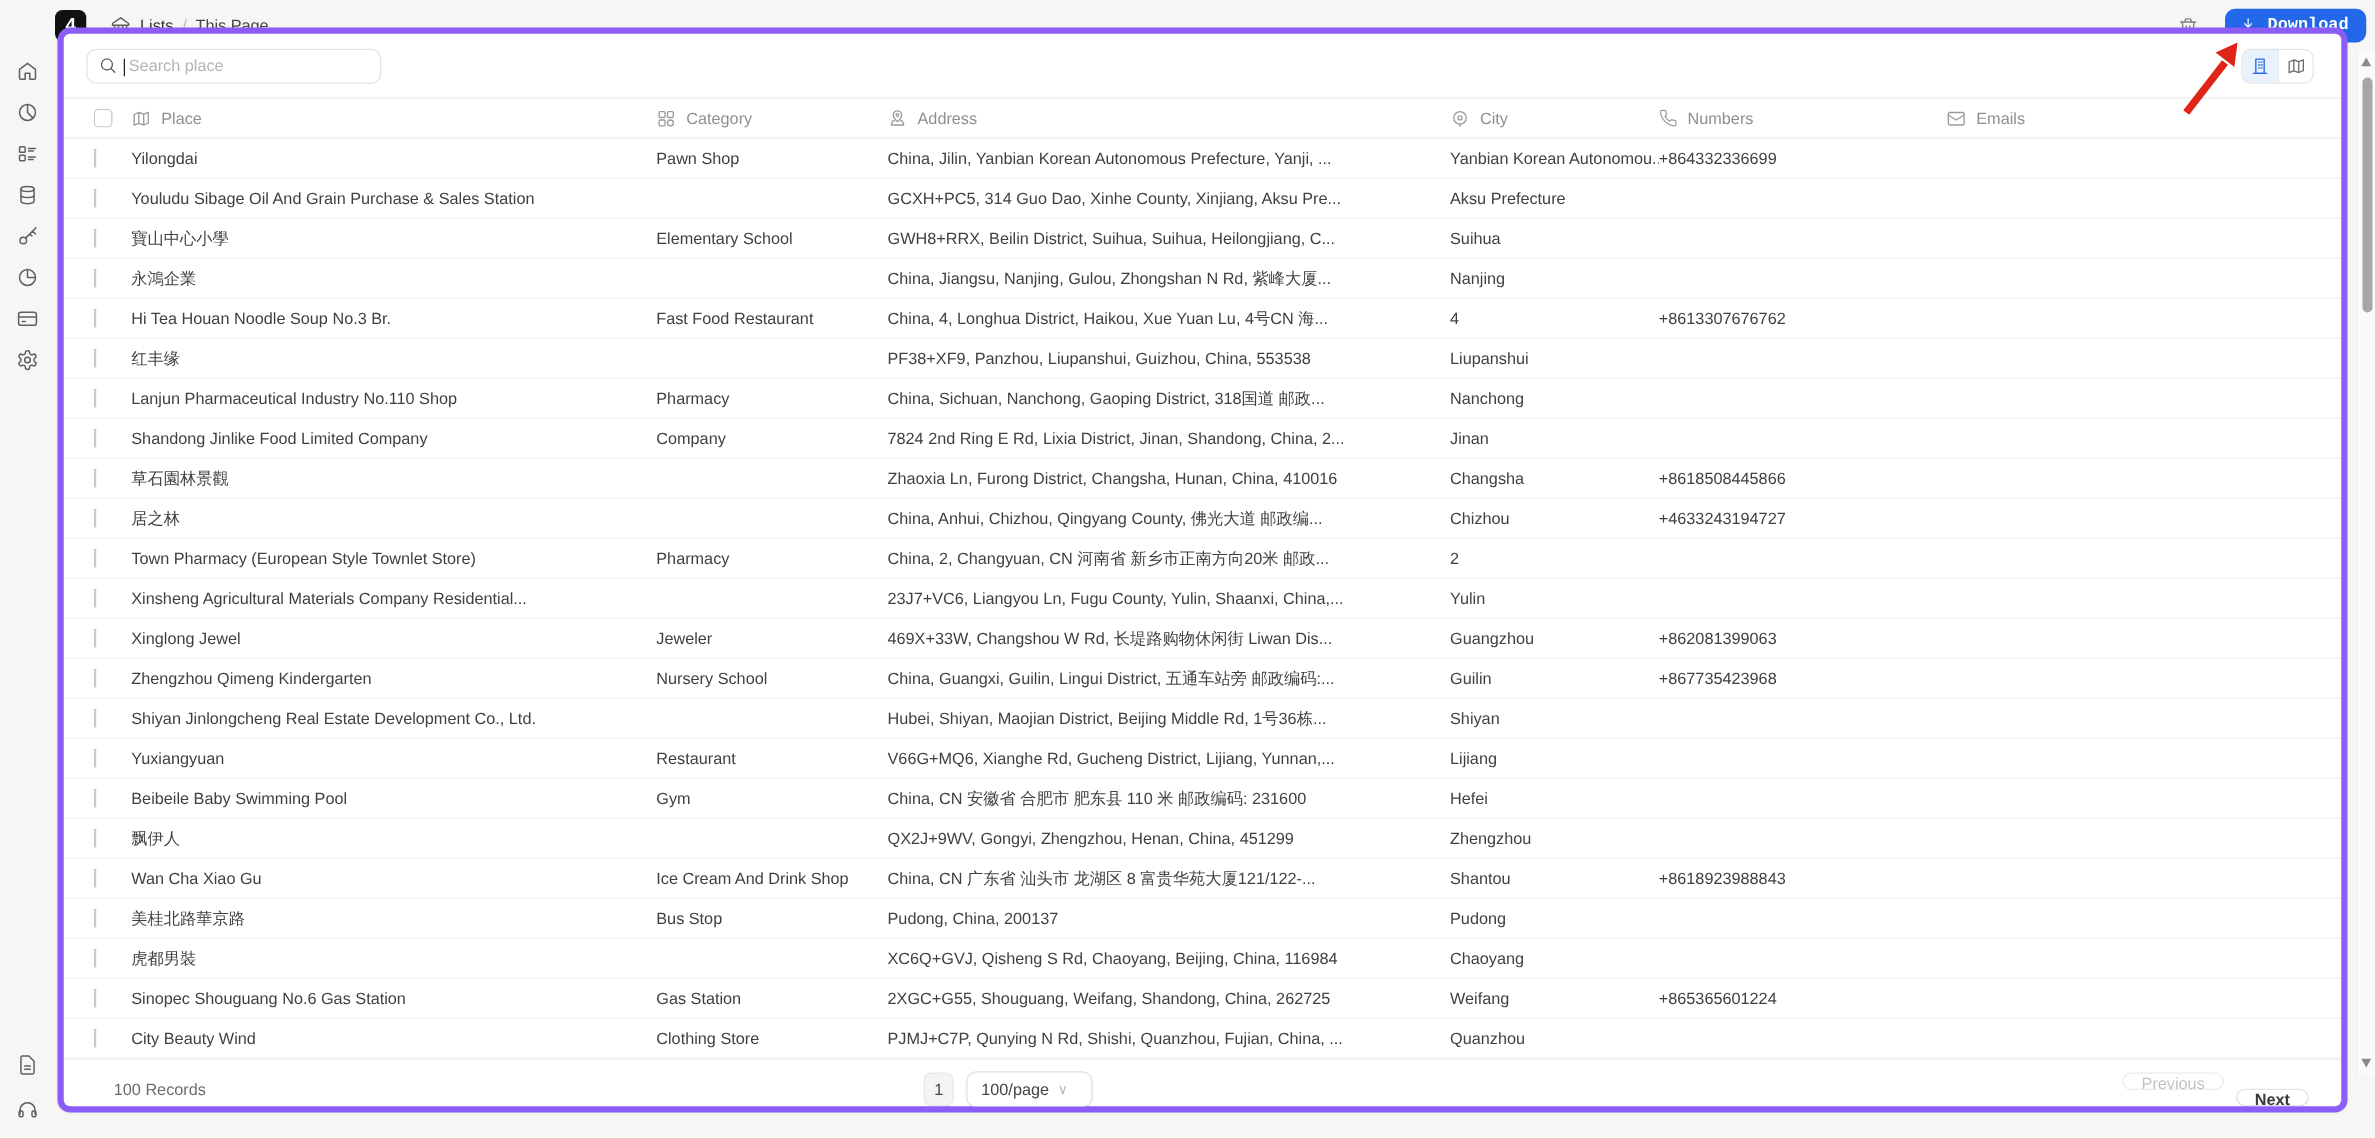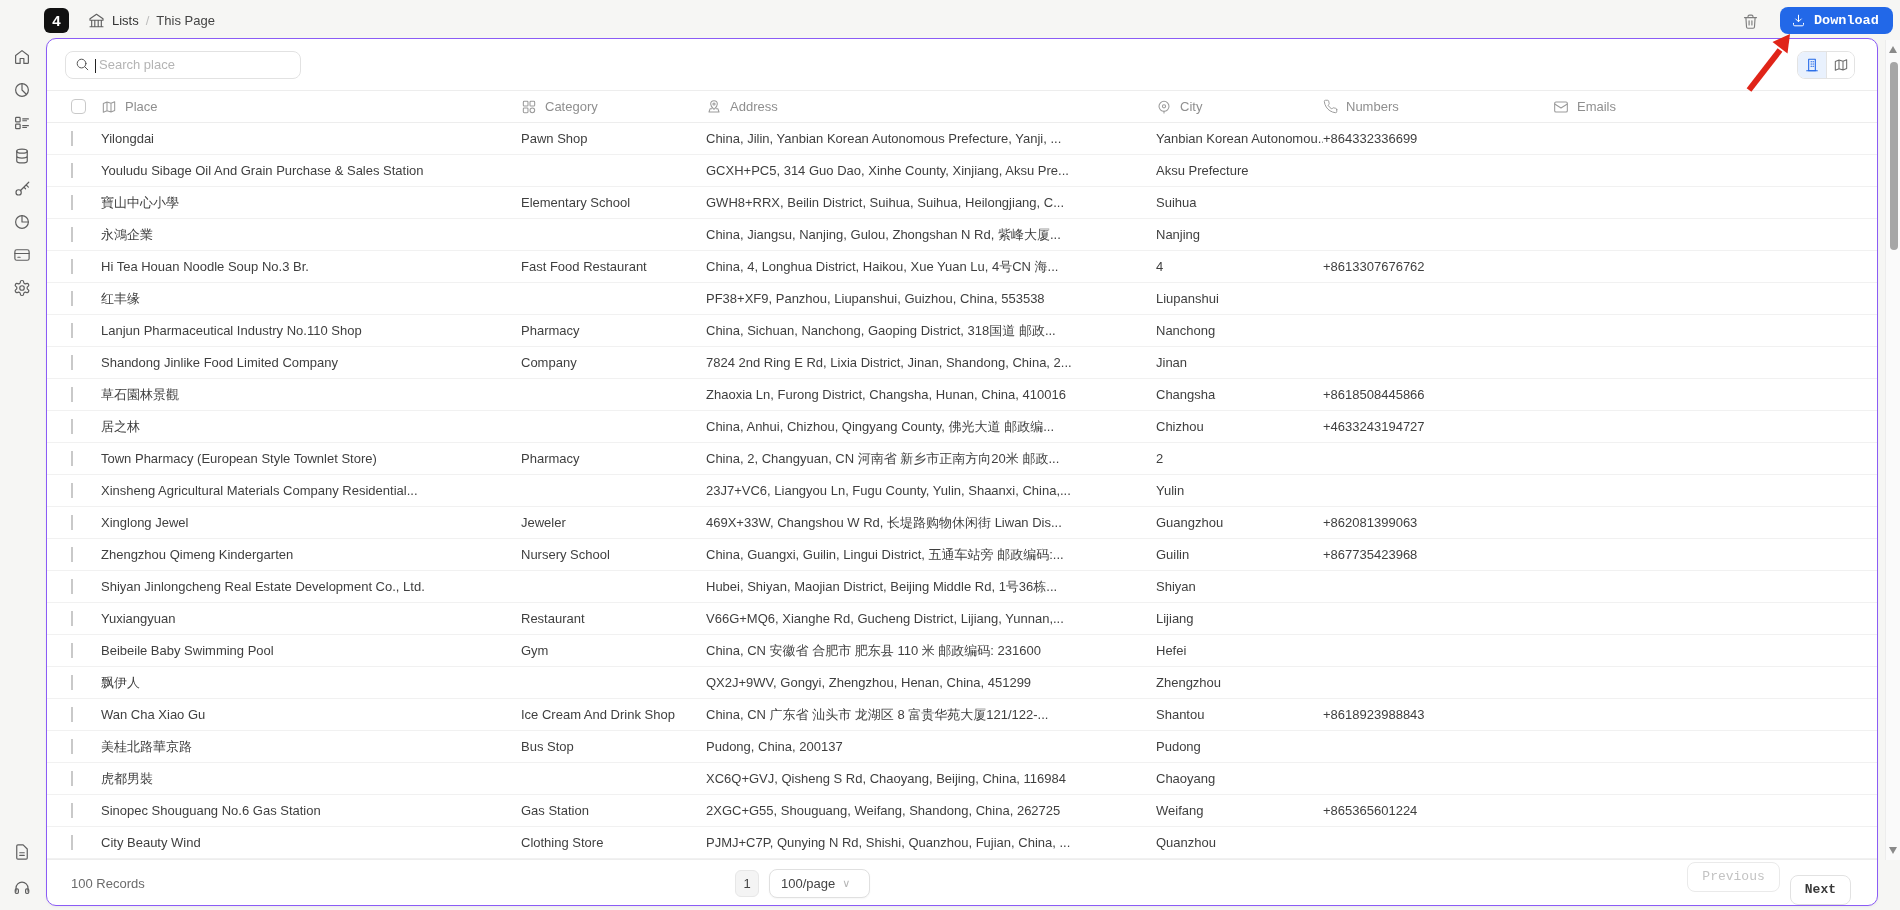--- a/index.html
+++ b/index.html
@@ -29,22 +29,22 @@
   
   .red-arrow { position:absolute; left:1738px; top:30px; width:62px; height:66px; z-index:30; pointer-events:none; }
 
   
   .sidebar { position:absolute; left:0; top:40px; width:44px; height:870px; }
   .side-top { position:absolute; top:4px; left:0; width:44px; display:flex; flex-direction:column; align-items:center; gap:7px; }
   .side-bottom { position:absolute; bottom:10px; left:0; width:44px; display:flex; flex-direction:column; align-items:center; gap:9px; }
   .side-btn { width:26px; height:26px; display:flex; align-items:center; justify-content:center; border-radius:6px; cursor:pointer; }
 
   
-  .card { position:absolute; left:46px; top:38px; width:1832px; height:868px; background:#fff;
-          border:1px solid #8b5cf6; border-radius:10px; box-shadow:0 1px 3px rgba(0,0,0,.05); overflow:hidden; }
+  .card { position:absolute; left:46px; top:22px; width:1832px; height:868px; background:#fff;
+          border:5px solid #8b5cf6; border-radius:10px; box-shadow:0 1px 3px rgba(0,0,0,.05); overflow:hidden; }
 
   
   .toolbar { height:52px; display:flex; align-items:center; justify-content:space-between; padding:0 22px 0 18px; border-bottom:1px solid #ededed; }
   .searchbox { position:relative; width:236px; height:28px; border:1px solid #e2e2e2; border-radius:8px; background:#fff;
                display:flex; align-items:center; padding-left:9px; }
   .searchbox svg { stroke:#555; }
   .searchbox input { border:none; outline:none; flex:1; height:100%; padding-left:9px; font-size:13px;
                      font-family:"Liberation Sans","DejaVu Sans",sans-serif; color:#333; background:transparent; }
   .searchbox input::placeholder { color:#b4b4b4; }
   .caret { position:absolute; left:29px; top:7px; width:1.3px; height:14px; background:#222; }
@@ -60,30 +60,30 @@
   .thead { height:32px; border-bottom:1px solid #ededed; color:#8f8f8f; }
   .th { display:flex; align-items:center; gap:8px; white-space:nowrap; overflow:hidden; }
   .th svg { stroke:#9b9b9b; flex:none; }
   .tbody { height:736px; overflow:hidden; }
   .tr { height:32px; border-bottom:1px solid #f1f1f1; }
   .td { white-space:nowrap; overflow:hidden; color:#3f3f3f; padding-right:12px; }
   .checkbox { width:15px; height:15px; border:1.5px solid #c9c9c9; border-radius:4px; background:#fff; cursor:pointer; }
 
   
   .tfoot { height:47px; border-top:1px solid #ededed; display:flex; align-items:center; position:relative; padding:0 26px 0 24px; }
-  .records { color:#6b6b6b; }
+  .records { color:#6b6b6b;margin-left:16px; }
   .pager { position:absolute; left:688px; top:0; height:100%; display:flex; align-items:center; gap:10px; }
   .page-num { min-width:24px; height:27px; background:#f4f4f4; border:1px solid #e7e7e7; border-radius:6px;
               display:flex; align-items:center; justify-content:center; color:#444; cursor:pointer; }
   .page-size { height:29px; border:1px solid #e0e0e0; border-radius:8px; background:#fff; display:flex; align-items:center;
                gap:7px; padding:0 19px 0 11px; color:#444; cursor:pointer; box-shadow:0 1px 2px rgba(0,0,0,.04); }
   .page-size .chev { color:#b5b5b5; font-size:11px; }
   .nav-btns { margin-left:auto; display:flex; gap:10px; }
-  .nav-btn { height:30px; padding:0 14px; border-radius:8px; border:1px solid #eaeaea; background:#fff; font-size:13px;
-             font-family:Liberation Mono, monospace; cursor:pointer; }
+  .nav-btn { height:14px; padding:0 14px; border-radius:8px; border:1px solid #eaeaea; background:#fff; font-size:13px;
+             font-family:Liberation Sans, sans-serif; cursor:pointer; }
   .nav-btn.disabled { color:#c3c3c3; }
   .nav-btn.enabled { color:#3a3a3a; font-weight:600; border-color:#e2e2e2;margin-top:13px; }
 
   
   .scrollbar { position:absolute; left:1885px; top:40px; width:15px; height:820px; background:#fafafa; border-left:1px solid #ededed; }
   .sb-arrow { position:absolute; left:3px; width:0; height:0; border-left:4.5px solid transparent; border-right:4.5px solid transparent; cursor:pointer; }
   .sb-up { top:6px; border-bottom:7px solid #8a8a8a; }
   .sb-down { bottom:6px; border-top:7px solid #8a8a8a; }
   .sb-thumb { position:absolute; left:3.5px; top:22px; width:8px; height:188px; background:#a6a6a6; border-radius:4px; cursor:pointer; }
 </style>

